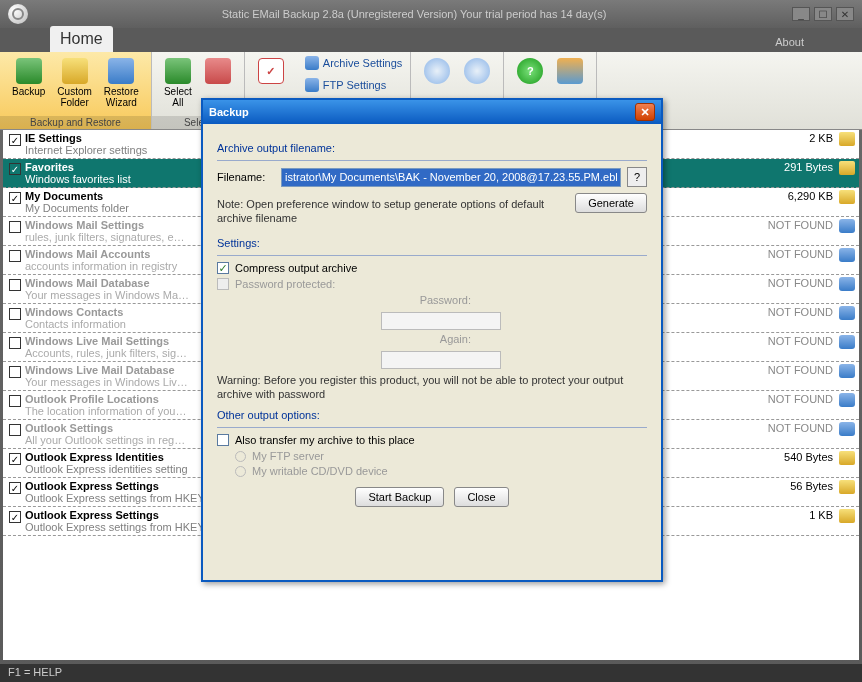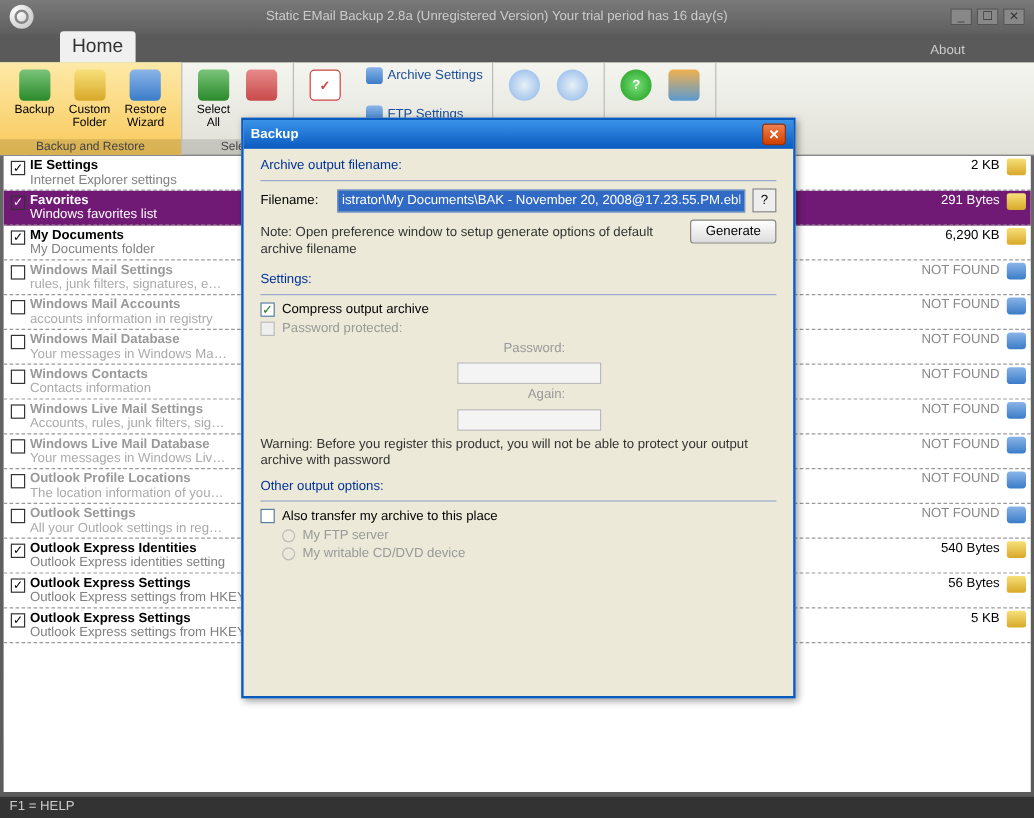--- a/index.html
+++ b/index.html
@@ -17,45 +17,45 @@
 .about { margin-left:auto; color:#ccc; padding:4px 8px;}
 
 .ribbon { height: 78px; background: linear-gradient(#f5f5f0,#e0e0d8); display: flex; border-bottom:1px solid #888;}
 .ribgroup { border-right: 1px solid #bbb; display:flex; flex-direction:column;}
 .ribgroup.sel{background:linear-gradient(#fde9a8,#f8c95a);}
 .ribicons { display:flex; padding:4px 6px 0 6px; flex:1;}
 .ribbtn { display:flex; flex-direction:column; align-items:center; padding:2px 6px; min-width:40px;}
 .ribbtn .ico { width:26px; height:26px; border-radius:4px; margin-bottom:2px;}
 .ribbtn .lbl { font-size:10px; text-align:center; line-height:11px;}
 .ribfoot { background: rgba(0,0,0,0.12); text-align:center; font-size:10px; padding:1px 0; color:#444;}
-.smallitems { padding:4px 8px; display:flex; flex-direction:column; gap:18px;}
+.smallitems { padding:4px 8px; display:flex; flex-direction:column; gap:8px;}
 .smallitem { display:flex; align-items:center; gap:4px; font-size:11px; color:#1a4d9b;}
 
 .list { position:absolute; top:130px; left:3px; right:3px; bottom:22px; background:#fff; overflow:hidden;}
 .row { display:flex; align-items:flex-start; padding:2px 4px; border-bottom:1px dashed #999; position:relative;}
 .row .cb { width:12px; height:12px; border:1px solid #333; margin:2px 4px 0 2px; flex-shrink:0; display:flex;align-items:center;justify-content:center;font-size:10px;}
 .row .cb.checked::after{content:"✓";}
 .row .txt { flex:1; }
 .row .ttl { font-weight:bold; color:#000;}
 .row .desc { color:#808080; font-size:11px;}
 .row .size { margin-right:6px; text-align:right; min-width:70px;}
 .row .ric { width:16px; height:14px;}
-.row.sel { background:#701a75; color:#fff;}
+.row.sel { background:#0f766e; color:#fff;}
 .row.sel .ttl, .row.sel .desc { color:#fff;}
 .row.gray .ttl { color:#999; font-weight:bold;}
 .row.gray .desc { color:#aaa;}
 .row.gray .size { color:#888;}
 
 .statusbar { position:absolute; left:0; right:0; bottom:0; height:18px; background:#333; color:#ccc; padding:2px 8px; font-size:11px;}
 
 .dialog { position:absolute; top:98px; left:201px; width:462px; height:484px; background:#ece9d8; border:2px solid #0a5ac0; box-shadow:2px 2px 6px rgba(0,0,0,0.4);}
 .dlgtitle { height:24px; background: linear-gradient(#3a93e8,#0a5ac0); color:#fff; display:flex; align-items:center; padding:0 6px; font-weight:bold;}
 .dlgtitle .sp { flex:1;}
 .dlgclose { width:20px; height:18px; background:linear-gradient(#f08050,#d04000); border:1px solid #a03000; border-radius:3px; display:flex;align-items:center;justify-content:center;color:#fff;font-weight:bold;}
-.dlgbody { padding:4px 14px; color:#000;}
+.dlgbody { padding:14px 14px; color:#000;}
 .grouplbl { color:#003399; margin:4px 0 6px 0;}
 .hr { height:1px; background:#99aacc; margin-bottom:6px;}
 .frow { display:flex; align-items:center; gap:6px; margin-bottom:6px;}
 .frow label { min-width:58px;}
 .frow input[type=text] { flex:1; height:19px; border:1px solid #7a9ac0; padding:1px 3px; font-size:11px;}
 .qbtn { width:20px; height:20px; border:1px solid #888; background:#eee; text-align:center;}
 .genbtn, .stdbtn { border:1px solid #888; background:linear-gradient(#fff,#ddd); padding:3px 12px; border-radius:3px;}
 .note { font-size:11px; color:#333; margin:4px 0 8px 0; line-height:14px;}
 .cbx { display:flex; align-items:center; gap:6px; margin:4px 0;}
 .cbx .box { width:12px; height:12px; border:1px solid #5a7aa0; background:#fff; display:flex;align-items:center;justify-content:center;color:#2a7a2a;font-size:11px;}
@@ -70,21 +70,21 @@
 .dlgbtns { display:flex; justify-content:center; gap:10px; margin-top:10px;}
 .sel-input{background:#316ac5;color:#fff;}
 .gearico{background:linear-gradient(#8ab4e8,#3a7cc8);border-radius:3px;}
 .foldico{background:linear-gradient(#f7e07a,#d8a828);border-radius:2px;}
 </style>
 </head>
 <body>
 
 <div class="titlebar">
   <div class="logo"></div>
-  <div class="title">Static EMail Backup 2.8a (Unregistered Version) Your trial period has 16 day(s)</div>
+  <div class="title">Static EMail Backup 2.8a (Unregistered Version) Your trial period has 14 day(s)</div>
   <div class="winbtns">
     <div class="winbtn">_</div>
     <div class="winbtn">☐</div>
     <div class="winbtn">✕</div>
   </div>
 </div>
 
 <div class="tabbar">
   <div class="tab">Home</div>
   <div class="about">About</div>
@@ -279,21 +279,21 @@
       </div>
       <div class="size">56 Bytes</div>
       <div class="ric foldico"></div>
     </div>
     <div class="row">
       <div class="cb checked"></div>
       <div class="txt">
         <div class="ttl">Outlook Express Settings</div>
         <div class="desc">Outlook Express settings from HKEY_LOCAL_MACHINE</div>
       </div>
-      <div class="size">5 KB</div>
+      <div class="size">1 KB</div>
       <div class="ric foldico"></div>
     </div>
   </div>
 
 <div class="statusbar">F1 = HELP</div>
 
 <div class="dialog">
   <div class="dlgtitle">
     <span>Backup</span>
     <span class="sp"></span>
@@ -340,14 +340,18 @@
       </div>
     <div class="radio">
         <div class="rcirc"></div>
         <span>My FTP server</span>
       </div>
     <div class="radio">
         <div class="rcirc"></div>
         <span>My writable CD/DVD device</span>
       </div>
 
+    <div class="dlgbtns">
+      <button class="stdbtn">Start Backup</button>
+      <button class="stdbtn">Close</button>
+    </div>
   </div>
 </div>
 
 </body></html>

